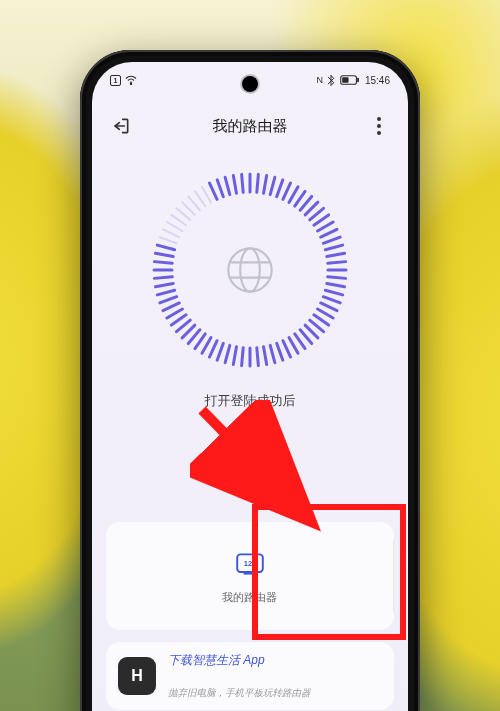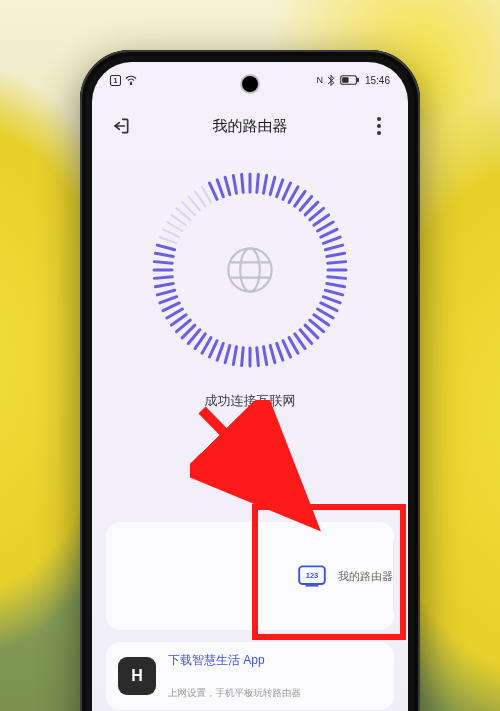--- a/index.html
+++ b/index.html
@@ -143,22 +143,23 @@
     right: 14px;
     top: 460px;
     height: 108px;
     background: #fbfafd;
     border-radius: 14px;
     display: flex;
   }
   .quick-item {
     flex: 1 1 50%;
     display: flex;
+    flex-direction: column;
     align-items: center;
-    justify-content: flex-end;
+    justify-content: center;
     gap: 10px;
     font-size: 11px;
     color: #666;
   }
   .divider {
     width: 1px;
     background: #e8e8ef;
     margin: 18px 0;
   }
   .quick-icon { width: 32px; height: 32px; color: #3f55d8; display:flex; align-items:center; justify-content:center; }
@@ -178,21 +179,21 @@
     padding: 0 12px;
   }
   .promo-badge {
     width: 38px; height: 38px;
     background: #2b2b2b;
     border-radius: 9px;
     color: #fff;
     display:flex; align-items:center; justify-content:center;
     font-weight:700;
   }
-  .promo-text { display:flex; flex-direction:column; gap:18px; }
+  .promo-text { display:flex; flex-direction:column; gap:18px;font-style:italic; }
   .promo-title { font-size: 12px; color:#3f55d8; font-weight:500; }
   .promo-sub { font-size: 9.5px; color:#9a9a9f; }
 
   
   .caption {
     position: absolute;
     top: 100px;
     left: 50%;
     transform: translateX(-50%);
     white-space: nowrap;
@@ -357,41 +358,41 @@
         </svg>
         <div class="globe">
           <svg width="52" height="52" viewBox="0 0 48 48" fill="none" stroke="#c2c2cb" stroke-width="2">
             <circle cx="24" cy="24" r="20"></circle>
             <ellipse cx="24" cy="24" rx="9" ry="20"></ellipse>
             <path d="M6 17h36M6 31h36"></path>
           </svg>
         </div>
       </div>
 
-      <div class="connect-text">成功连接互联网</div>
+      <div class="connect-text">打开登陆成功后</div>
 
       <div class="quick-row">
         <div class="quick-item">
           <div class="quick-icon">
             <svg width="32" height="28" viewBox="0 0 40 34" fill="none" stroke="#3f55d8" stroke-width="2.4" stroke-linejoin="round">
               <rect x="4" y="5" width="32" height="22" rx="4"></rect>
               <path d="M12 29h16"></path>
               <text x="20" y="20" text-anchor="middle" font-size="9.5" font-weight="700" fill="#3f55d8" stroke="none">123</text>
             </svg>
           </div>
           <span>我的路由器</span>
         </div>
         <div class="divider"></div>
       </div>
 
       <div class="promo">
         <div class="promo-badge">H</div>
         <div class="promo-text">
           <div class="promo-title">下载智慧生活 App</div>
-          <div class="promo-sub">上网设置，手机平板玩转路由器</div>
+          <div class="promo-sub">抛弃旧电脑，手机平板玩转路由器</div>
         </div>
       </div>
     </div>
   </div>
 
 
   <div class="red-box" style="left:252px; top:504px; width:142px; height:124px;"></div>
 
   <svg class="arrow" style="left:190px; top:400px; width:150px; height:140px;" viewBox="0 0 150 140">
     <defs>

